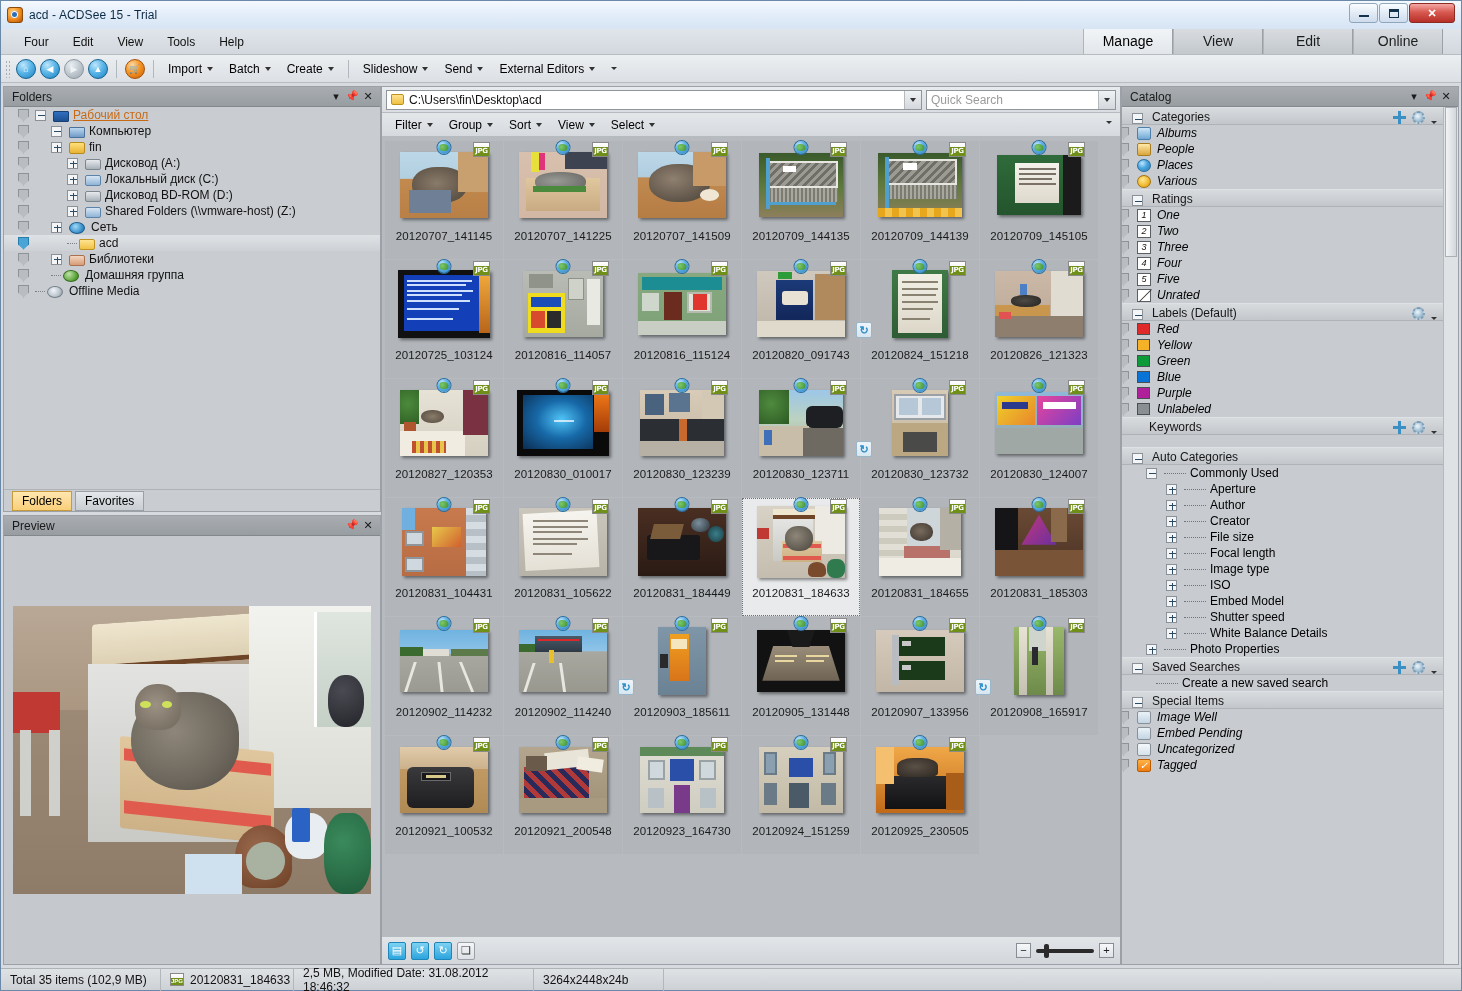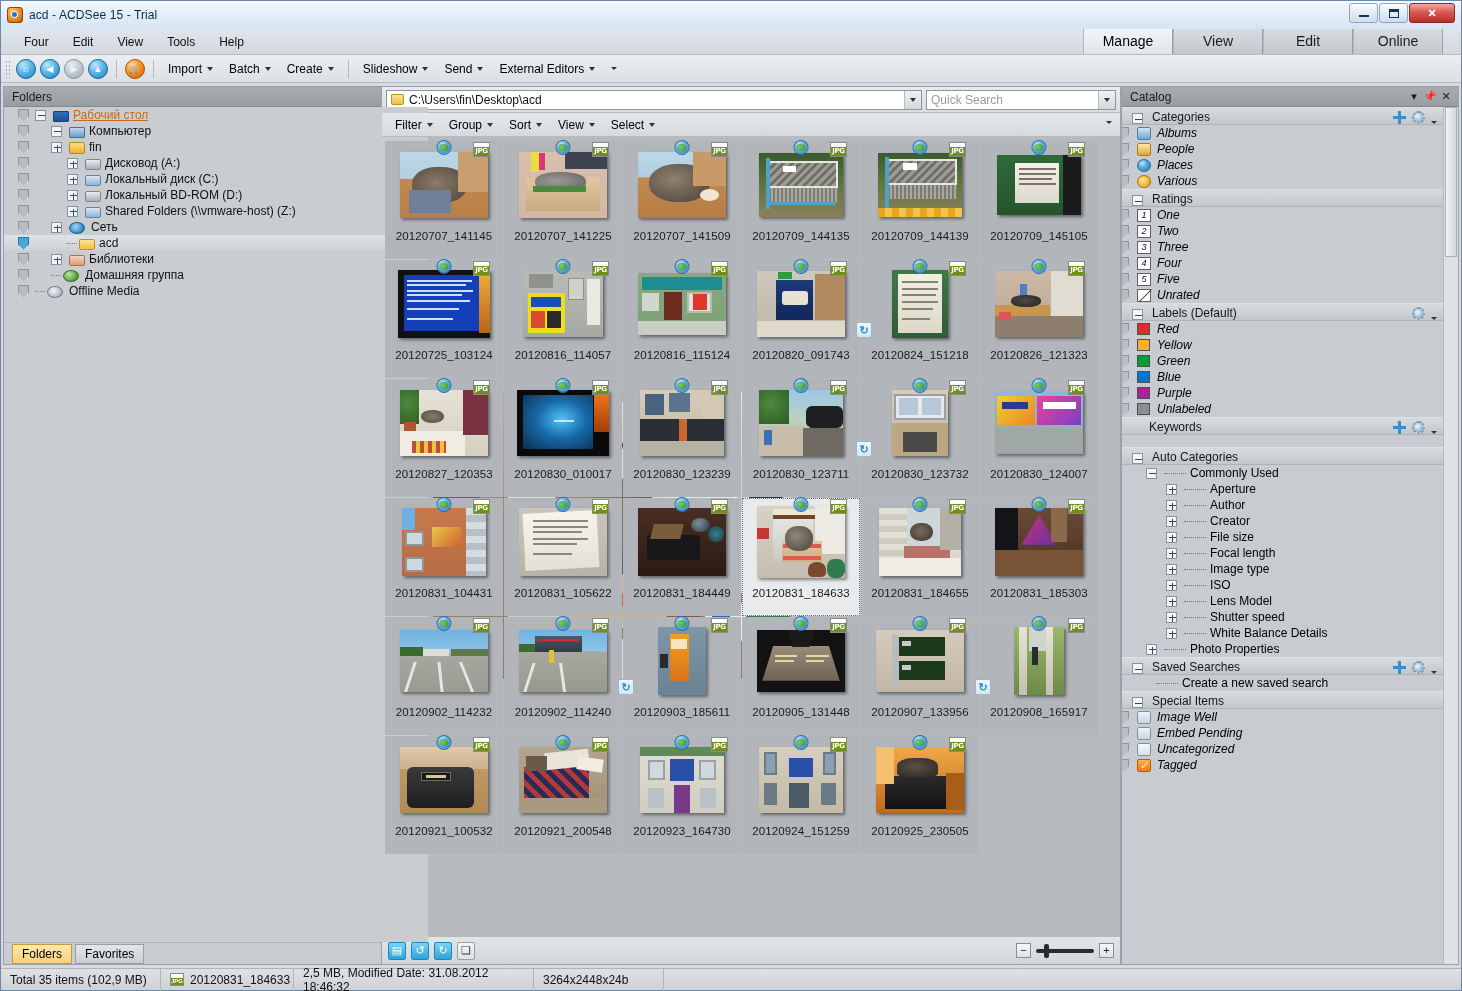--- a/index.html
+++ b/index.html
@@ -114,21 +114,21 @@
   }
   .panel-head {
     height:20px; flex:0 0 20px; display:flex; align-items:center; padding:0 4px 0 8px;
     background:linear-gradient(180deg,#a9adb2 0%,#989da2 100%);
     color:#1a1a1a; font-size:12px; border-bottom:1px solid #83888d;
   }
   .panel-head .title { flex:1; }
   .ph-btn { width:16px; height:16px; display:flex; align-items:center; justify-content:center; color:#1a1a1a; font-size:11px; }
 
   
-  #left { width:378px; flex:0 0 378px; display:flex; flex-direction:row; gap:3px; padding:3px 0; }
+  #left { width:378px; flex:0 0 378px; display:flex; flex-direction:column; gap:3px; padding:3px 0; }
   #folders-panel { flex:0 0 426px; background:#c9cdd1; }
   #tree { flex:1; overflow:hidden; background:#c9cdd1; position:relative; }
   .tree-row { height:16px; display:flex; align-items:center; font-size:12px; white-space:nowrap; }
   .tree-row.sel { background:linear-gradient(180deg,#dfe2e5 0%,#cdd1d5 100%); }
   .tag-shield {
     width:11px; height:13px; flex:0 0 11px; margin:0 6px 0 14px;
     background:#b9bdc1; border:1px solid #8e9398;
     clip-path:polygon(0 0,100% 0,100% 62%,50% 100%,0 62%);
   }
   .tag-shield.on { background:#49a4d8; border-color:#2a7ca8; }
@@ -464,21 +464,21 @@
               <span style="width: 4px; flex: 0 0 4px;"></span>
               <span class="ticon ic-disk"></span>
               <span class="tlabel">Локальный диск (C:)</span>
             </div>
             <div class="tree-row">
               <span class="tag-shield"></span>
               <span style="display: inline-block; flex: 0 0 32px; height: 1px;"></span>
               <span class="expander plus"></span>
               <span style="width: 4px; flex: 0 0 4px;"></span>
               <span class="ticon ic-drive"></span>
-              <span class="tlabel">Локальный BD-ROM (D:)</span>
+              <span class="tlabel">Дисковод BD-ROM (D:)</span>
             </div>
             <div class="tree-row">
               <span class="tag-shield"></span>
               <span style="display: inline-block; flex: 0 0 32px; height: 1px;"></span>
               <span class="expander plus"></span>
               <span style="width: 4px; flex: 0 0 4px;"></span>
               <span class="ticon ic-disk"></span>
               <span class="tlabel">Shared Folders (\\vmware-host) (Z:)</span>
             </div>
             <div class="tree-row">
@@ -1364,21 +1364,21 @@
                 <span>Image type</span>
               </div>
               <div class="auto-row" style="padding-left: 44px;">
                 <span class="expander plus"></span>
                 <span class="dots"></span>
                 <span>ISO</span>
               </div>
               <div class="auto-row" style="padding-left: 44px;">
                 <span class="expander plus"></span>
                 <span class="dots"></span>
-                <span>Lens Model</span>
+                <span>Embed Model</span>
               </div>
               <div class="auto-row" style="padding-left: 44px;">
                 <span class="expander plus"></span>
                 <span class="dots"></span>
                 <span>Shutter speed</span>
               </div>
               <div class="auto-row" style="padding-left: 44px;">
                 <span class="expander plus"></span>
                 <span class="dots"></span>
                 <span>White Balance Details</span>

